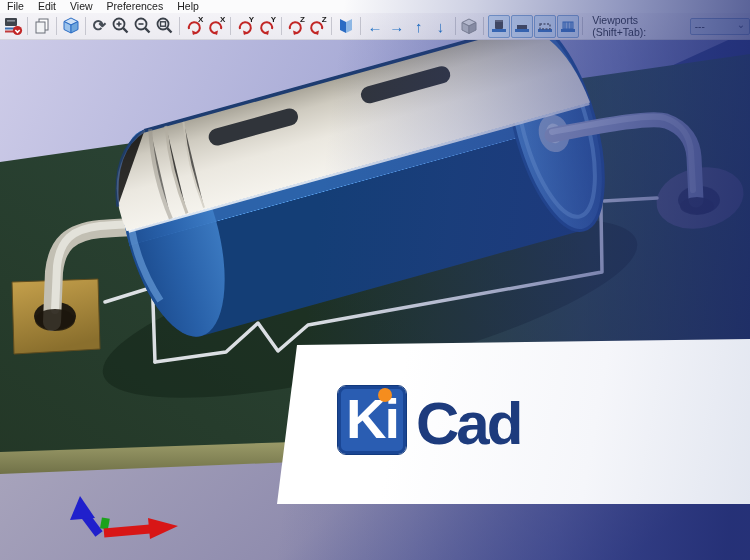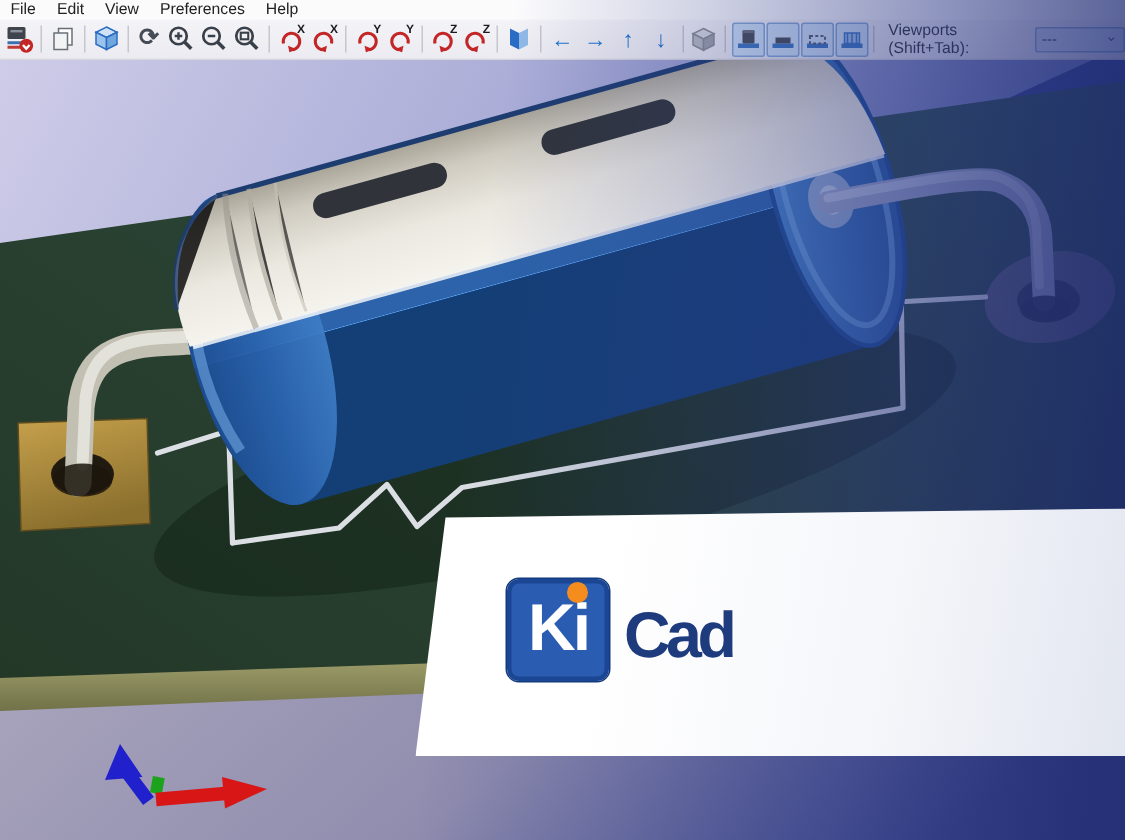--- a/index.html
+++ b/index.html
@@ -30,24 +30,24 @@
   
   .tint{position:absolute;inset:0;z-index:5;pointer-events:none;
     background:linear-gradient(97deg,rgba(40,52,130,0) 42%,rgba(47,60,140,.22) 58%,rgba(40,53,132,.5) 76%,rgba(28,40,112,.8) 97%);}
 
   
   .banner{position:absolute;left:250px;top:330px;width:500px;height:180px;z-index:6;
     clip-path:polygon(47px 15px,500px 9px,500px 174px,27px 174px);
     background:linear-gradient(100deg,#ffffff 30%,#f5f6fa 68%,#e2e6f0 100%);}
   .logo{position:absolute;left:88px;top:56px;width:320px;height:70px;}
   .logo-box{position:absolute;left:0;top:0;width:68px;height:68px;background:#2a5db2;border:3px solid #1a4694;
-    outline:1px solid #123a7e;border-radius:8px;color:#fff;font-size:44px;font-weight:bold;letter-spacing:-2px;
+    outline:1px solid #123a7e;border-radius:8px;color:#fff;font-size:56px;font-weight:bold;letter-spacing:-2px;
     text-align:center;line-height:60px;}
   .logo-dot{position:absolute;left:37px;top:-1px;width:14px;height:14px;border-radius:50%;background:#f58d1e;}
-  .logo-cad{position:absolute;left:78px;top:7px;font-size:43px;font-weight:bold;color:#1d3b7d;letter-spacing:-3px;line-height:62px;text-align:right;}
+  .logo-cad{position:absolute;left:78px;top:7px;font-size:60px;font-weight:bold;color:#1d3b7d;letter-spacing:-3px;line-height:62px;text-align:right;}
 </style>
 </head>
 <body>
 
 <div class="window">
 
   <div class="menubar">
     <span class="menu-item">File</span>
     <span class="menu-item">Edit</span>
     <span class="menu-item">View</span>

